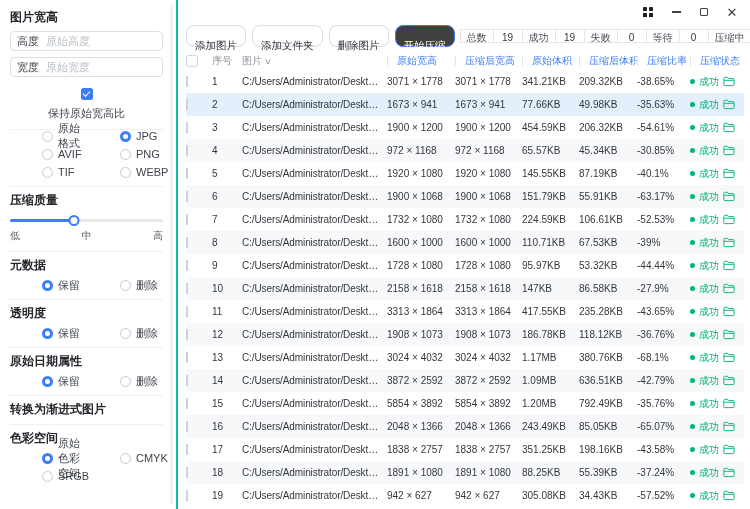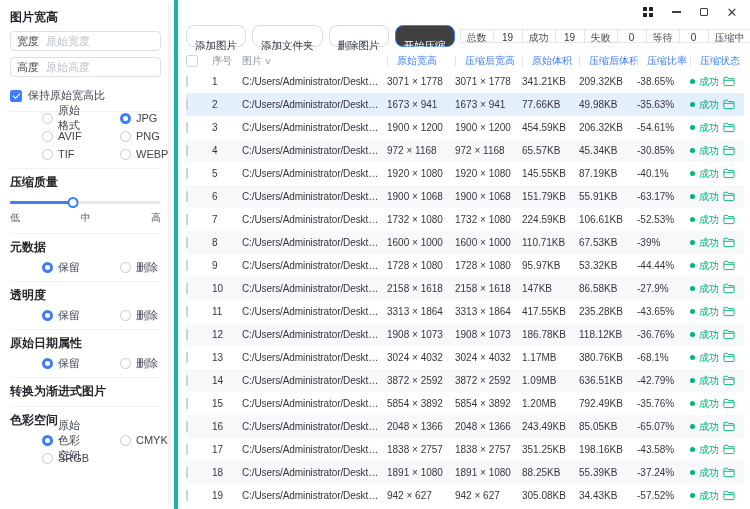--- a/index.html
+++ b/index.html
@@ -6,35 +6,35 @@
   html,body { margin:0; padding:0; }
   body {
     width:750px; height:509px; overflow:hidden; background:#fff;
     font-family:"Liberation Sans","DejaVu Sans",sans-serif; color:#33373d;
     -webkit-font-smoothing:antialiased;
   }
   .app { display:flex; width:750px; height:509px; }
 
   
   .sidebar {
-    width:178px; flex:0 0 178px; border-right:4px solid #14b8a6;
+    width:178px; flex:0 0 178px; border-right:2px solid #14b8a6;
     padding:4px 13px 0 10px; overflow:hidden; position:relative; background:#fff;
   }
   .sidebar::after { content:""; position:absolute; top:4px; bottom:4px; right:3px; width:3px;
     background:#f1f2f4; border-radius:2px; }
   .side-title { font-size:12px; font-weight:bold; color:#23262b; margin:7px 0 7px; line-height:13px; }
   .divider { height:1px; background:#eef0f3; margin-top:8px; }
 
   .input-group { display:flex; align-items:center; border:1px solid #dcdfe4; border-radius:4px;
     height:20px; margin-bottom:6px; background:#fff; padding:0 6px; }
   .input-prefix { font-size:11px; color:#3a3f46; margin-right:7px; white-space:nowrap; }
   .input-group input { border:none; outline:none; flex:1; min-width:0; font-size:11px; color:#333; background:transparent; padding:0; }
   .input-group input::placeholder { color:#b9bec7; }
 
-  .check-row { display:flex; align-items:center; gap:6px; font-size:11px; color:#3f444c; margin:11px 0 0; }
+  .check-row { display:flex; align-items:center; gap:6px; font-size:11px; color:#3f444c; margin:11px 0 0;flex-direction:column; }
   .cbox { width:12px; height:12px; border-radius:2.5px; background:#3d7ef7; position:relative; flex:0 0 12px; }
   .cbox::after { content:""; position:absolute; left:2.5px; top:3px; width:6px; height:3px;
     border-left:1.5px solid #fff; border-bottom:1.5px solid #fff; transform:rotate(-45deg); }
 
   .radio-grid { display:grid; grid-template-columns:78px 1fr; row-gap:6px; font-size:11px; color:#3f444c; }
   .radio-item { display:flex; align-items:center; gap:5px; height:12px;padding-left:32px; }
   .radio { width:11px; height:11px; border-radius:50%; border:1px solid #c6cad1; background:#fff; flex:0 0 11px; }
   .radio.on { border:3.5px solid #3d7ef7; }
 
   .slider { position:relative; height:12px; margin:6px 0 3px; }
@@ -85,26 +85,26 @@
 </style>
 </head>
 <body>
 
 <div class="app">
 
   <div class="sidebar">
 
     <div class="side-title">图片宽高</div>
     <div class="input-group">
+      <span class="input-prefix">高度</span>
+      <input placeholder="原始高度" style="">
+    </div>
+    <div class="input-group">
       <span class="input-prefix">宽度</span>
       <input placeholder="原始宽度" style="">
-    </div>
-    <div class="input-group">
-      <span class="input-prefix">高度</span>
-      <input placeholder="原始高度" style="">
     </div>
     <div class="check-row">
       <span class="cbox"></span>
       <span>保持原始宽高比</span>
     </div>
     <div class="divider"></div>
 
     <div class="radio-grid">
         <div class="radio-item">
           <span class="radio"></span>

